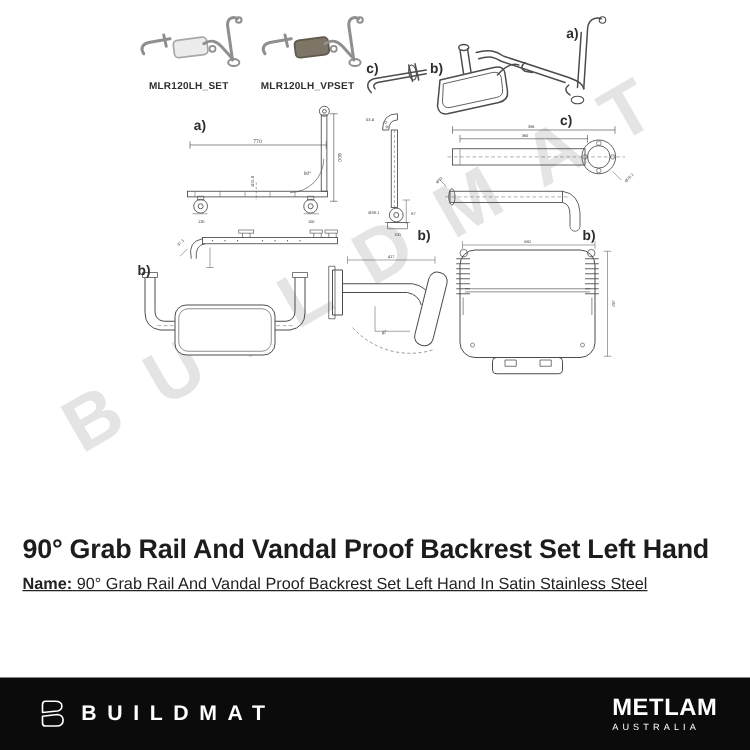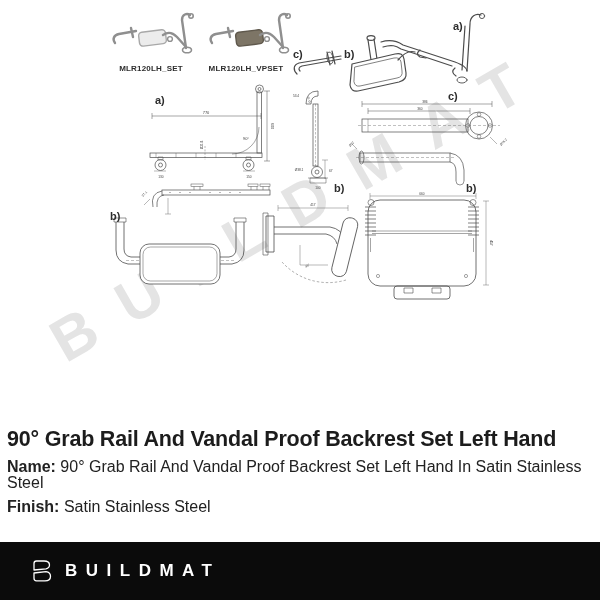--- a/index.html
+++ b/index.html
@@ -5,23 +5,23 @@
   html,body{margin:0;padding:0;background:#888;}
   #page{position:relative;width:600px;height:600px;background:#fff;overflow:hidden;margin:0 auto;
         font-family:"Liberation Sans",sans-serif;}
   
   .watermark{position:absolute;left:-20px;top:170px;width:640px;text-align:center;
     font-size:60px;font-weight:700;letter-spacing:32px;color:#e4e4e4;white-space:nowrap;
     transform:rotate(-30deg);z-index:1;user-select:none;}
   
   #art{position:absolute;left:0;top:0;z-index:2;}
   
-  .info{position:absolute;left:7px;right:14px;top:427px;z-index:3;color:#1c1c1c;}
+  .info{position:absolute;left:18px;right:14px;top:427px;z-index:3;color:#1c1c1c;}
   .title{font-size:21.5px;font-weight:700;line-height:25px;letter-spacing:-0.2px;margin:0 0 7px 0;}
-  .spec{font-size:16px;line-height:16px;margin:0 0 8px 0;color:#222;}
+  .spec{font-size:13px;line-height:16px;margin:0 0 8px 0;color:#222;text-decoration:underline;}
   .spec b{font-weight:700;}
   
   .footer{position:absolute;left:0;top:542px;width:600px;height:58px;z-index:4;
           display:flex;align-items:center;justify-content:space-between;}
   .bm{display:flex;align-items:center;margin-left:31px;}
   .bm-text{color:#fff;font-size:17px;font-weight:700;letter-spacing:8.5px;margin-left:11px;}
   .metlam{margin-right:26px;text-align:left;color:#fff;line-height:1;}
   .metlam .m1{font-size:19px;font-weight:800;letter-spacing:0.5px;}
   .metlam .m2{font-size:7.3px;font-weight:400;letter-spacing:3.3px;margin-top:2px;}
   
@@ -225,28 +225,31 @@
       <rect x="432" y="288" width="9" height="5" stroke-width="0.6"></rect>
     </g>
     <text class="lbl" x="466" y="192">b)</text>
     <text class="dims" x="422" y="194.5" text-anchor="middle">660</text>
     <text class="dims" transform="rotate(90 489.5 243)" x="489.5" y="243" text-anchor="middle">457</text>
   </svg>
 
   <div class="info">
     <h1 class="title">90° Grab Rail And Vandal Proof Backrest Set Left Hand</h1>
     <p class="spec"><b>Name:</b> <span>90° Grab Rail And Vandal Proof Backrest Set Left Hand In Satin Stainless Steel</span></p>
-    <p class="spec"><b>Finish:</b> <span>Satin Stainless Steel</span></p>
   </div>
 
   <div class="footer" style="background:#0b0b0b;">
     <div class="bm">
       <svg width="23" height="26" viewBox="0 0 23 26">
         <g stroke="#fff" stroke-width="1.3" fill="none" stroke-linejoin="round">
           <path d="M3,12 L3,5.5 Q3,3 5.5,3 L13,3 Q18.5,3 18.5,7 Q18.5,10 15,10.8 L3,12 Z"></path>
           <path d="M3,15 L15,13.6 Q19.5,14.2 19.5,18.2 Q19.5,22.8 14,22.8 L5.5,22.8 Q3,22.8 3,20.3 Z"></path>
         </g>
       </svg>
       <span class="bm-text">BUILDMAT</span>
     </div>
+    <div class="metlam">
+      <div class="m1">METLAM</div>
+      <div class="m2">AUSTRALIA</div>
+    </div>
   </div>
 
 </div>
 
 </body></html>

